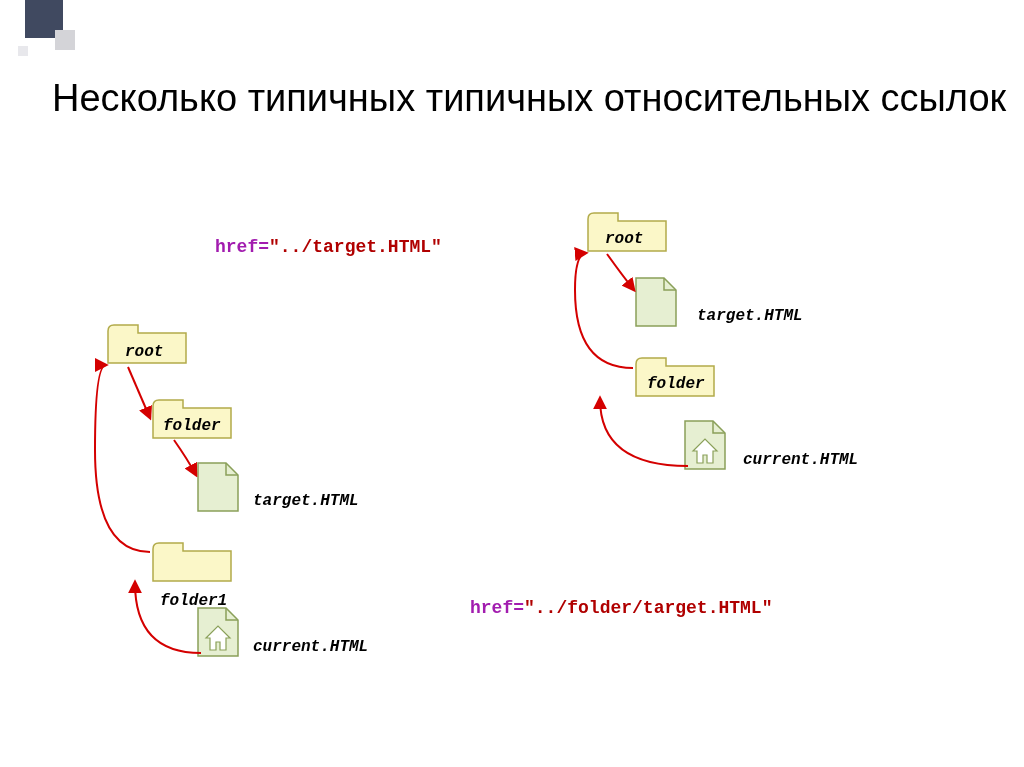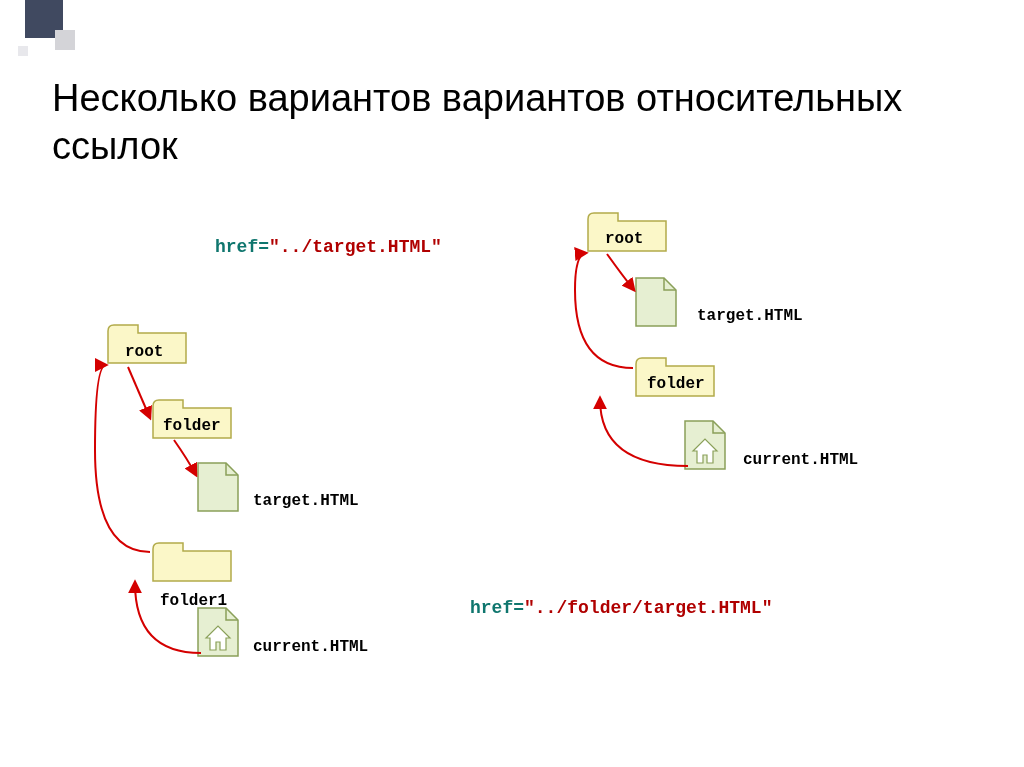--- a/index.html
+++ b/index.html
@@ -48,48 +48,49 @@
     font-size: 38px;
     color: #000;
     line-height: 1.25;
   }
   .href-label {
     position: absolute;
     font-family: "Courier New", monospace;
     font-weight: bold;
     font-size: 18px;
   }
-  .href-prefix { color: #0f766e; }
+  .href-prefix { color: #a21caf; }
   .href-path { color: #b00000; }
   .diagram-surface {
     position: absolute;
     top: 0;
     left: 0;
     width: 1024px;
     height: 767px;
     pointer-events: none;
   }
   .node-label {
     position: absolute;
     font-family: "Courier New", monospace;
     font-weight: bold;
     font-size: 16px;
     color: #000;
+    font-style: italic;
   }
 </style>
 </head>
 <body>
 
 <div class="deco-squares">
   <div class="sq1"></div>
   <div class="sq2"></div>
   <div class="sq3"></div>
 </div>
 
-<div class="title">Несколько вариантов вариантов относительных ссылок</div>
+<div class="title">Несколько типичных типичных относительных ссылок</div>
 
 <div class="href-label" style="top:237px; left:215px;">
   <span class="href-prefix">href=</span><span class="href-path">"../target.HTML"</span>
 </div>
 <div class="href-label" style="top:598px; left:470px;">
   <span class="href-prefix">href=</span><span class="href-path">"../folder/target.HTML"</span>
 </div>
 
 <svg class="diagram-surface" width="1024" height="767">
   <defs>

